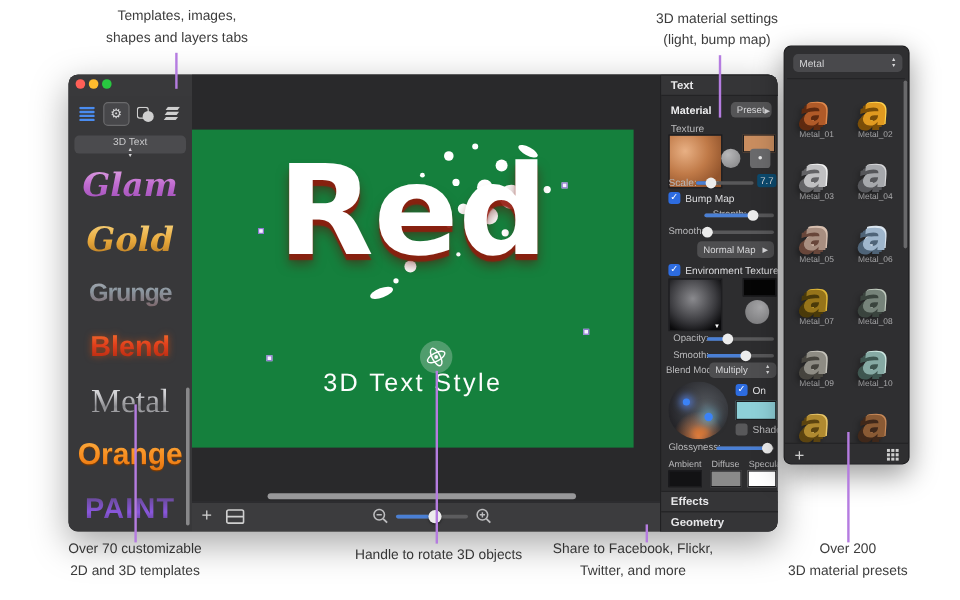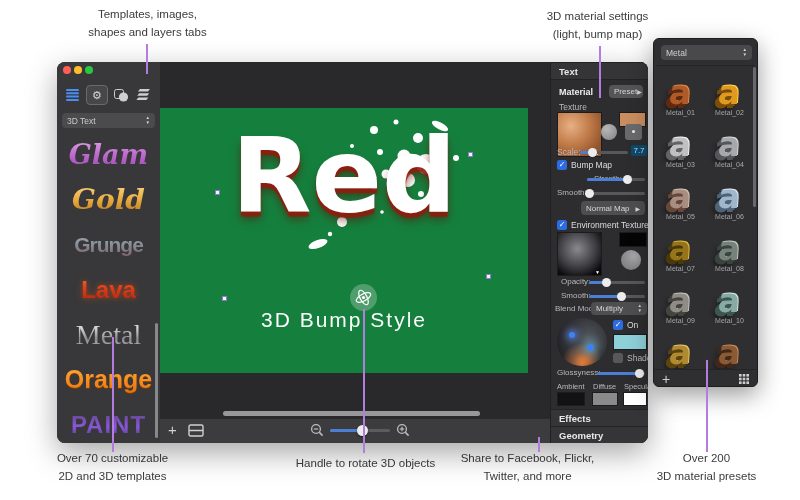--- a/index.html
+++ b/index.html
@@ -15,21 +15,21 @@
   #titlebar{position:absolute;left:0;top:0;width:493px;height:18px;background:#39393b;}
   .tl{position:absolute;top:4px;width:8px;height:8px;border-radius:50%;}
   #doc-ico{position:absolute;left:286px;top:3px;width:8px;height:11px;background:linear-gradient(180deg,#b removable,#9a6ae0);background:#9a6ae0;border-radius:2px;}
   #doc-chev{position:absolute;left:300px;top:2px;color:#8a8a8c;font-size:8px;}
   
   #sidebar{position:absolute;left:0;top:18px;width:103px;height:363px;background:#38383a;}
   #tabrow{position:absolute;left:0;top:0;width:103px;height:30px;display:flex;align-items:center;justify-content:space-around;padding:0 4px;box-sizing:border-box;}
   .tabico{width:20px;height:18px;display:flex;align-items:center;justify-content:center;}
   .tabico.sel{border:1px solid #6a6a6c;border-radius:4px;background:#47474a;}
   #type-dd{position:absolute;left:5px;top:33px;width:93px;height:15px;background:#4b4b4e;border-radius:4px;
-           color:#c9c9cb;font-size:8.5px;display:flex;align-items:center;padding:0 5px;box-sizing:border-box;justify-content:space-between;}
+           color:#c9c9cb;font-size:8.5px;display:flex;align-items:center;padding:0 5px;box-sizing:border-box;justify-content:space-between;flex-direction:column;}
   #tpl-list{position:absolute;left:0;top:52px;width:103px;height:311px;overflow:hidden;display:flex;flex-direction:column;}
   .tpl{flex:0 0 auto;height:45px;display:flex;align-items:center;justify-content:center;
        -webkit-background-clip:text;background-clip:text;color:transparent;font-weight:bold;}
   .tpl-glam{font-family:"DejaVu Serif",serif;font-style:italic;font-size:27px;
             background-image:linear-gradient(180deg,#f2c4ee,#c06cd0 48%,#8a3aa8);-webkit-background-clip:text;background-clip:text;}
   .tpl-gold{font-family:"DejaVu Serif",serif;font-style:italic;font-size:28px;
             background-image:linear-gradient(180deg,#ffe9a0,#e8a93c 52%,#9a5c10);-webkit-background-clip:text;background-clip:text;}
   .tpl-grunge{font-size:21px;letter-spacing:-1px;
             background-image:linear-gradient(180deg,#cfc5c8,#8b97a0 45%,#7e6b70 72%,#9a4a3e);-webkit-background-clip:text;background-clip:text;}
   .tpl-lava{font-size:24px;background-image:linear-gradient(180deg,#ff9a3e,#e2401c 45%,#8a1505);
@@ -167,21 +167,21 @@
       <span>3D Text</span>
       <span class="updown">
             <span>▲</span>
             <span>▼</span>
           </span>
     </div>
     <div id="tpl-list">
           <div class="tpl tpl-glam">Glam</div>
           <div class="tpl tpl-gold">Gold</div>
           <div class="tpl tpl-grunge">Grunge</div>
-          <div class="tpl tpl-lava">Lava</div>
+          <div class="tpl tpl-lava">Blend</div>
           <div class="tpl tpl-metal">Metal</div>
           <div class="tpl tpl-orange">Orange</div>
           <div class="tpl tpl-paint">PAINT</div>
         </div>
     <div id="side-scroll"></div>
   </div>
 
   <div id="canvas">
     <div id="artboard">
 
@@ -222,21 +222,21 @@
       <span class="handlebox" style="left:62px;top:188px;"></span>
       <div id="rot-handle">
         <svg width="19" height="19" viewBox="0 0 19 19">
           <g fill="none" stroke="#ffffff" stroke-width="1.2">
             <ellipse cx="9.5" cy="9.5" rx="8" ry="3.4" transform="rotate(-28 9.5 9.5)"></ellipse>
             <ellipse cx="9.5" cy="9.5" rx="8" ry="3.4" transform="rotate(62 9.5 9.5)"></ellipse>
           </g>
               <circle cx="9.5" cy="9.5" r="1.6" fill="#fff"></circle>
         </svg>
       </div>
-      <div id="subtitle">3D Bump Style</div>
+      <div id="subtitle">3D Text Style</div>
     </div>
     <div id="hscroll"></div>
   </div>
 
   <div id="btoolbar">
     <span id="tb-add">+</span>
     <span id="tb-frame">
       <svg width="16" height="13" viewBox="0 0 16 13">
             <rect x="1" y="1" width="14" height="11" rx="1.5" fill="none" stroke="#cfcfcf" stroke-width="1.4"></rect>
             <line x1="1" y1="6.5" x2="15" y2="6.5" stroke="#cfcfcf" stroke-width="1.4"></line>

